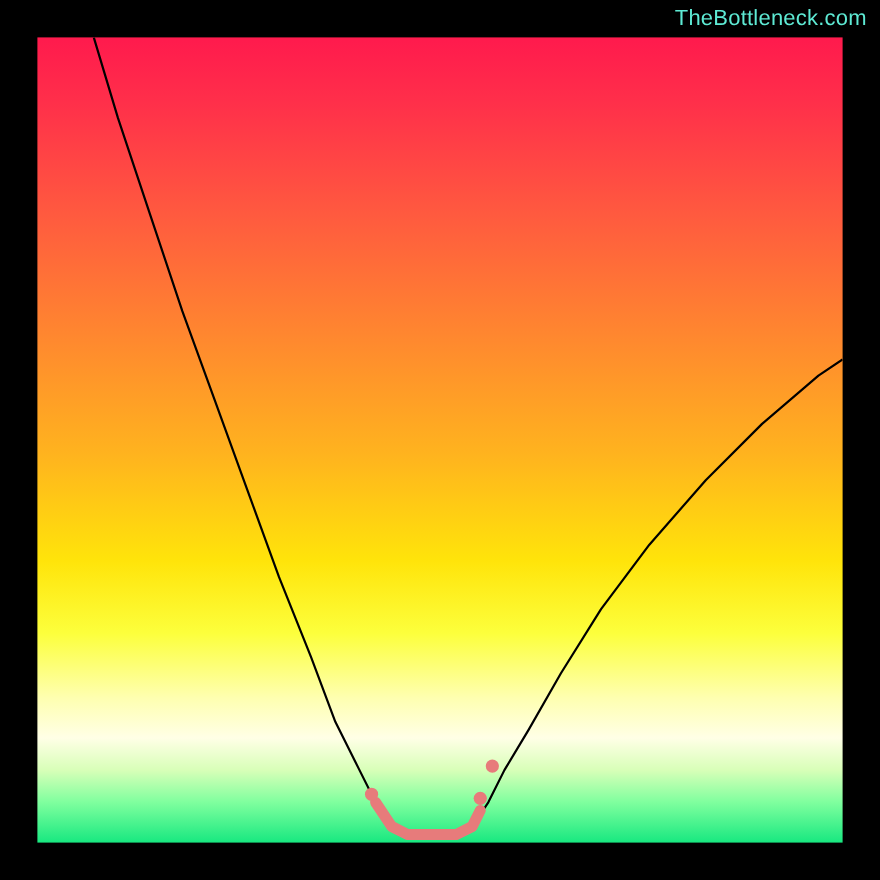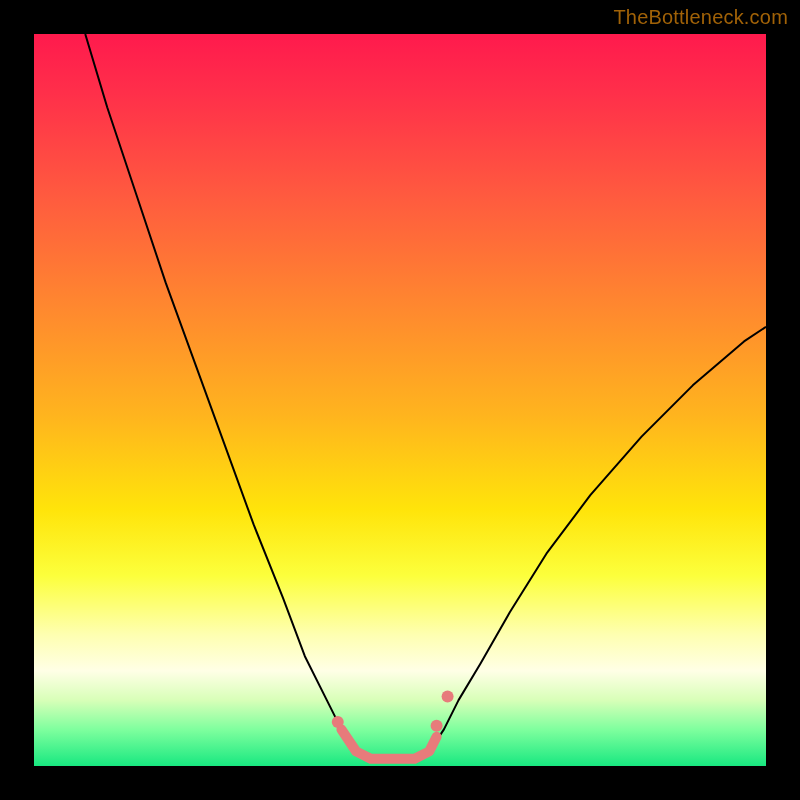--- a/index.html
+++ b/index.html
@@ -47,21 +47,21 @@
     left: 0;
     top: 0;
     width: 732px;
     height: 732px;
     display: block;
   }
   .watermark {
     position: absolute;
     top: 6px;
     right: 12px;
-    color: #a16207;
+    color: #5eead4;
     font-size: 20px;
     font-weight: 400;
     letter-spacing: 0.2px;
     user-select: none;
   }
 </style>
 </head>
 <body>
 
 <div class="frame">

